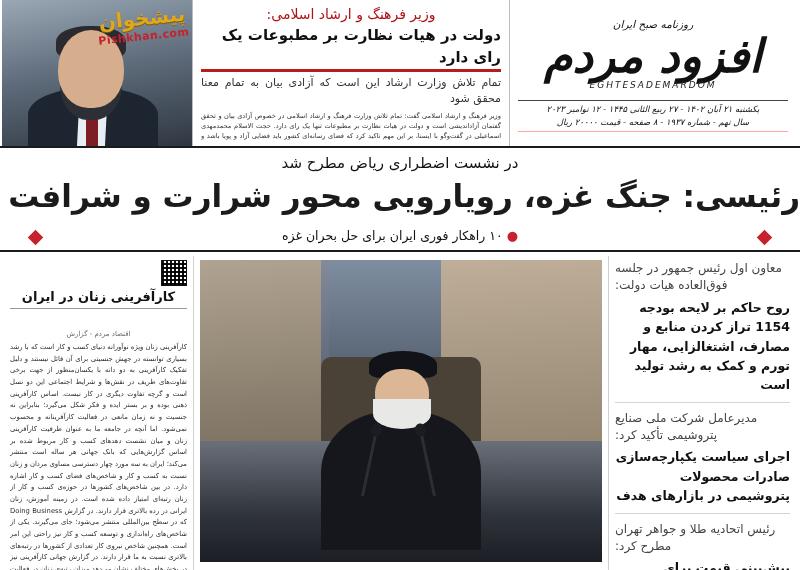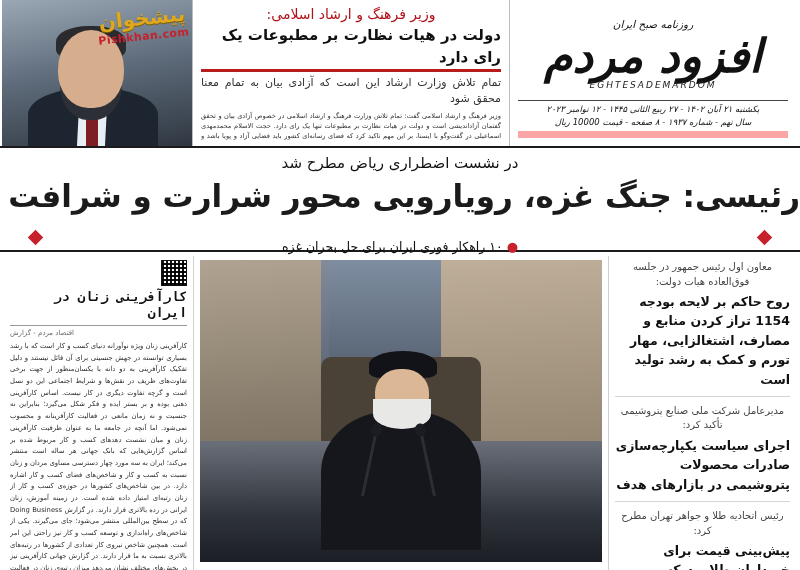--- a/index.html
+++ b/index.html
@@ -39,21 +39,21 @@
   .masthead .logo {
     font-family: "DejaVu Serif", "Liberation Serif", serif;
     font-size: 46px; font-weight: bold; color: #111;
     line-height: 1.05; margin-top: 2px; white-space: nowrap;
   }
   .masthead .latin {
     font-size: 9px; letter-spacing: 2px; color: #222; 
   }
   .masthead .issueline {
     margin-top: 10px; width: 270px;
-    border-top: 1px solid #444; border-bottom: 7px solid #fca5a5;
+    border-top: 1px solid #444; border-bottom: 1px solid #fca5a5;
     padding: 2px 0; text-align: center;
   }
   .masthead .issueline div { font-size: 8.5px; color: #111; line-height: 1.5; }
 
   
   .topmid {
     width: 318px; height: 146px;
     border-left: 1px solid #bdbdbd;
     border-right: 1px solid #bdbdbd;
     padding: 6px 8px 4px 8px;
@@ -125,21 +125,21 @@
     border-bottom: 2px solid #1b1b1b;
     text-align: center;
     padding-top: 4px;
   }
   .banner .eyebrow { font-size: 15px; color: #111; }
   .banner .big {
     font-size: 31px; font-weight: bold; color: #1b1b1b;
     margin-top: 6px; line-height: 1.2; white-space: nowrap;
   }
   .banner .sub {
-    font-size: 12.5px; color: #111; margin-top: 24px;
+    font-size: 12.5px; color: #111; margin-top: 13px;
   }
   .banner .sub .bullet { color: #c6212c; font-size: 13px; }
   .diamond {
     position: absolute; width: 11px; height: 11px; background: #c6212c;
     transform: rotate(45deg);
   }
   .d-left  { left: 30px;  top: 82px; }
   .d-right { right: 30px; top: 82px; }
 
   
@@ -149,21 +149,21 @@
     display: flex; flex-direction: row;
   }
 
   
   .col-right {
     width: 192px; padding: 4px 10px 0 6px;
     border-left: 1px solid #cfcfcf;
   }
   .brief { padding-bottom: 7px; margin-bottom: 7px; border-bottom: 1px solid #d5d5d5; }
   .brief:last-child { border-bottom: none; }
-  .brief .over { font-size: 10px; color: #444; line-height: 1.45; text-align: center; }
+  .brief .over { font-size: 12px; color: #444; line-height: 1.45; text-align: left; }
   .brief .ttl {
     font-size: 12.5px; font-weight: bold; color: #111;
     line-height: 1.55; margin-top: 3px; text-align: right;
   }
 
   
   .col-center {
     width: 414px; padding: 4px 6px 0 6px;
   }
   .photo {
@@ -226,43 +226,43 @@
   }
   .qr {
     width: 26px; height: 26px; margin: 0 0 3px auto;
     background:
       repeating-linear-gradient(90deg, #111 0 2px, #fff 2px 4px),
       repeating-linear-gradient(0deg, #111 0 2px, #fff 2px 4px);
     background-blend-mode: multiply;
     border: 1px solid #111;
   }
   .col-left .art-title {
-    font-size: 13px; font-weight: bold; color: #111; text-align: right;
-    border-bottom: 1px solid #999; padding-bottom: 4px; font-family: Liberation Mono, monospace;
-  }
-  .col-left .byline { font-size: 7px; color: #666; text-align: left; margin-top: 3px; }
+    font-size: 13px; font-weight: bold; color: #111; text-align: center;
+    border-bottom: 1px solid #999; padding-bottom: 4px;
+  }
+  .col-left .byline { font-size: 7px; color: #666; text-align: center; margin-top: 21px; }
   .col-left .art-body {
     font-size: 6.8px; color: #2c2c2c; text-align: justify;
     line-height: 1.72; margin-top: 4px; height: 262px; overflow: hidden;
   }
 </style>
 </head>
 <body>
 
 <div class="page">
 
   <div class="topbar">
 
     <div class="masthead">
       <div class="sub-top">روزنامه صبح ایران</div>
       <div class="logo">افزود مردم</div>
       <div class="latin">EGHTESADEMARDOM</div>
       <div class="issueline">
         <div>یکشنبه ۲۱ آبان ۱۴۰۲ - ۲۷ ربیع الثانی ۱۴۴۵ - ۱۲ نوامبر ۲۰۲۳</div>
-        <div>سال نهم - شماره ۱۹۳۷ - ۸ صفحه - قیمت 10000 ریال</div>
+        <div>سال نهم - شماره ۱۹۳۷ - ۸ صفحه - قیمت ۲۰۰۰۰ ریال</div>
       </div>
     </div>
 
     <div class="topmid">
       <div class="kicker">وزیر فرهنگ و ارشاد اسلامی:</div>
       <div class="headline">دولت در هیات نظارت بر مطبوعات یک رای دارد</div>
       <div class="dek">تمام تلاش وزارت ارشاد این است که آزادی بیان به تمام معنا محقق شود</div>
       <div class="body">وزیر فرهنگ و ارشاد اسلامی گفت: تمام تلاش وزارت فرهنگ و ارشاد اسلامی در خصوص آزادی بیان و تحقق گفتمان آزاداندیشی است و دولت در هیات نظارت بر مطبوعات تنها یک رای دارد. حجت الاسلام محمدمهدی اسماعیلی در گفت‌وگو با ایسنا، بر این مهم تاکید کرد که فضای رسانه‌ای کشور باید فضایی آزاد و پویا باشد و اهالی رسانه بتوانند بدون دغدغه فعالیت کنند. وی با بیان اینکه سیاست دولت در قبال رسانه‌ها گفت‌وگو محور است، افزود: هیچ محدودیتی برای رسانه‌ها قائل نیستیم و حمایت از رسانه‌های مستقل در دستور کار قرار دارد. وزیر فرهنگ و ارشاد اسلامی خاطرنشان کرد: تشکل‌های صنفی رسانه‌ای در کنار وزارت ارشاد می‌توانند به ارتقای کیفی محتوای رسانه‌ای کمک کنند و از این ظرفیت به طور جدی استفاده خواهد شد.</div>
     </div>
 

